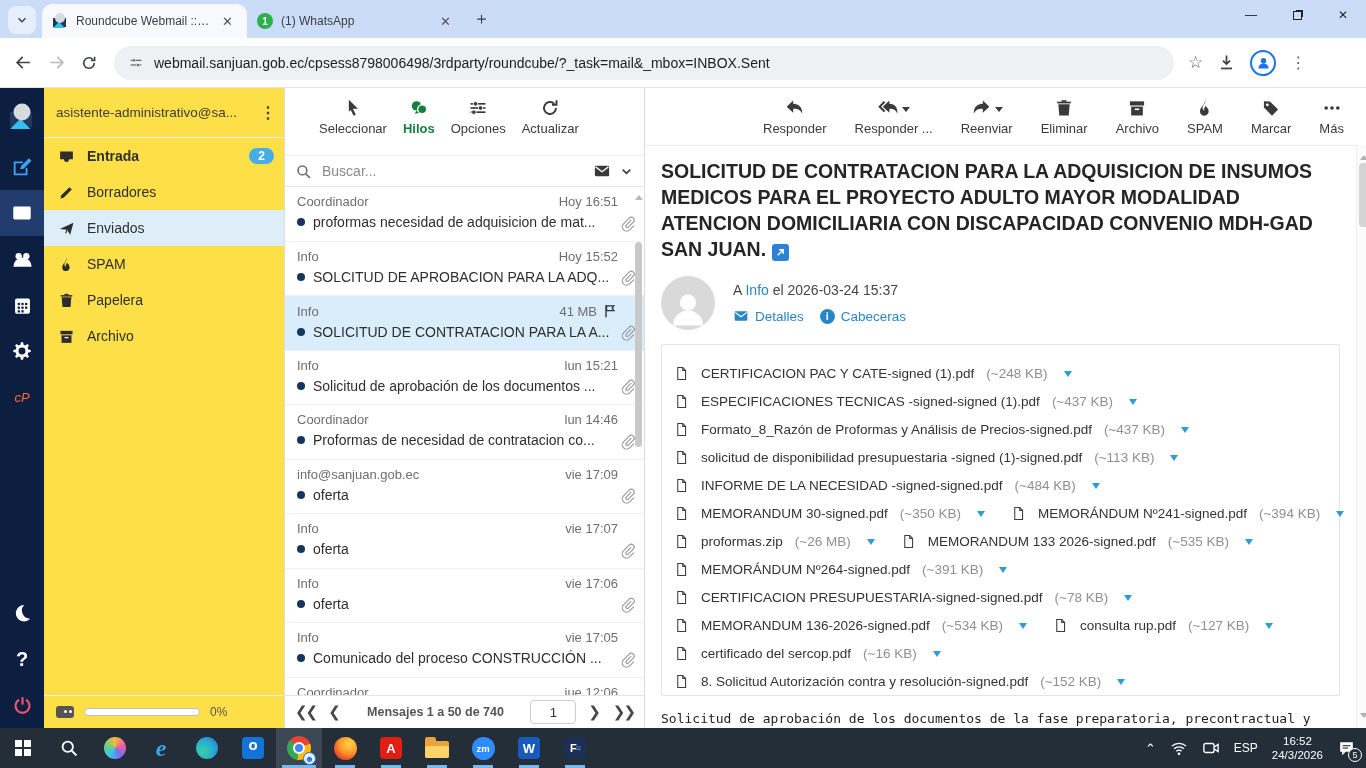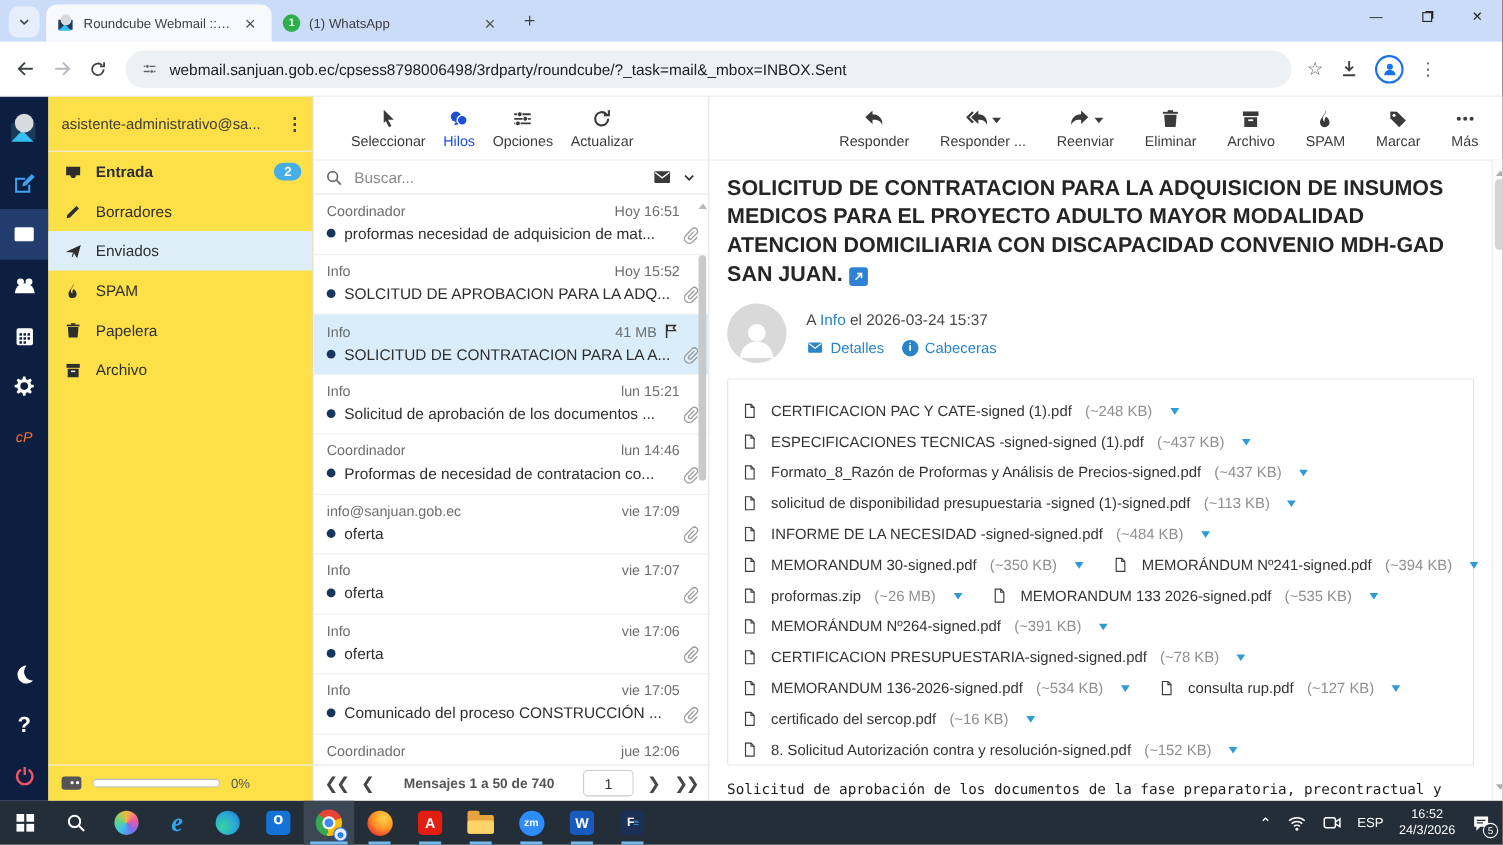--- a/index.html
+++ b/index.html
@@ -61,22 +61,22 @@
   .srv{width:18px;height:12px;background:#555;border-radius:3px;position:relative;}
   .srv:after{content:"";position:absolute;right:2px;top:4px;width:3px;height:3px;border-radius:50%;background:#fff;box-shadow:-5px 0 0 #fff;}
   .qbar{width:116px;height:8px;border:1px solid #bdbdbd;border-radius:5px;background:#fff;}
   .qtext{font-size:12px;color:#555;}
 
   
   #mlist{width:360px;border-right:1px solid #dcdcdc;position:relative;flex:none;background:#fff;display:flex;flex-direction:column;}
   #ltoolbar{height:57px;display:flex;align-items:center;justify-content:flex-start;gap:16px;padding-left:34px;flex:none;}
   .tbtn{display:flex;flex-direction:column;align-items:center;gap:3px;color:#3a3a3a;}
   .tbtn .cap{font-size:13px;}
-  .tbtn.dis{color:#1d4ed8;}
-  #searchrow{height:32px;border-top:1px solid #eee;border-bottom:1px solid #e7e7e7;display:flex;align-items:center;padding:0 10px;gap:8px;flex:none;}
+  .tbtn.dis{color:#15803d;font-weight:bold;}
+  #searchrow{height:32px;border-top:1px solid #eee;border-bottom:1px solid #e7e7e7;display:flex;align-items:center;padding:0 10px;gap:8px;flex:none;margin-top:10px;}
   #searchrow input{flex:1;border:none;outline:none;font-size:14px;color:#444;background:transparent;}
   #searchrow input::placeholder{color:#8a8a8a;}
   #rows{flex:1;overflow:hidden;position:relative;}
   .msg{height:54.5px;padding:7px 26px 0 12px;border-bottom:1px solid #f0f0f0;position:relative;}
   .msg.selected{background:#d9eefa;}
   .m1{display:flex;font-size:13px;color:#6e6e6e;align-items:center;}
   .m1 .snd{flex:1;white-space:nowrap;overflow:hidden;}
   .m1 .meta{display:flex;align-items:center;gap:5px;}
   .m2{display:flex;align-items:center;margin-top:5px;gap:8px;}
   .dot{width:8px;height:8px;border-radius:50%;background:#17365e;flex:none;}

